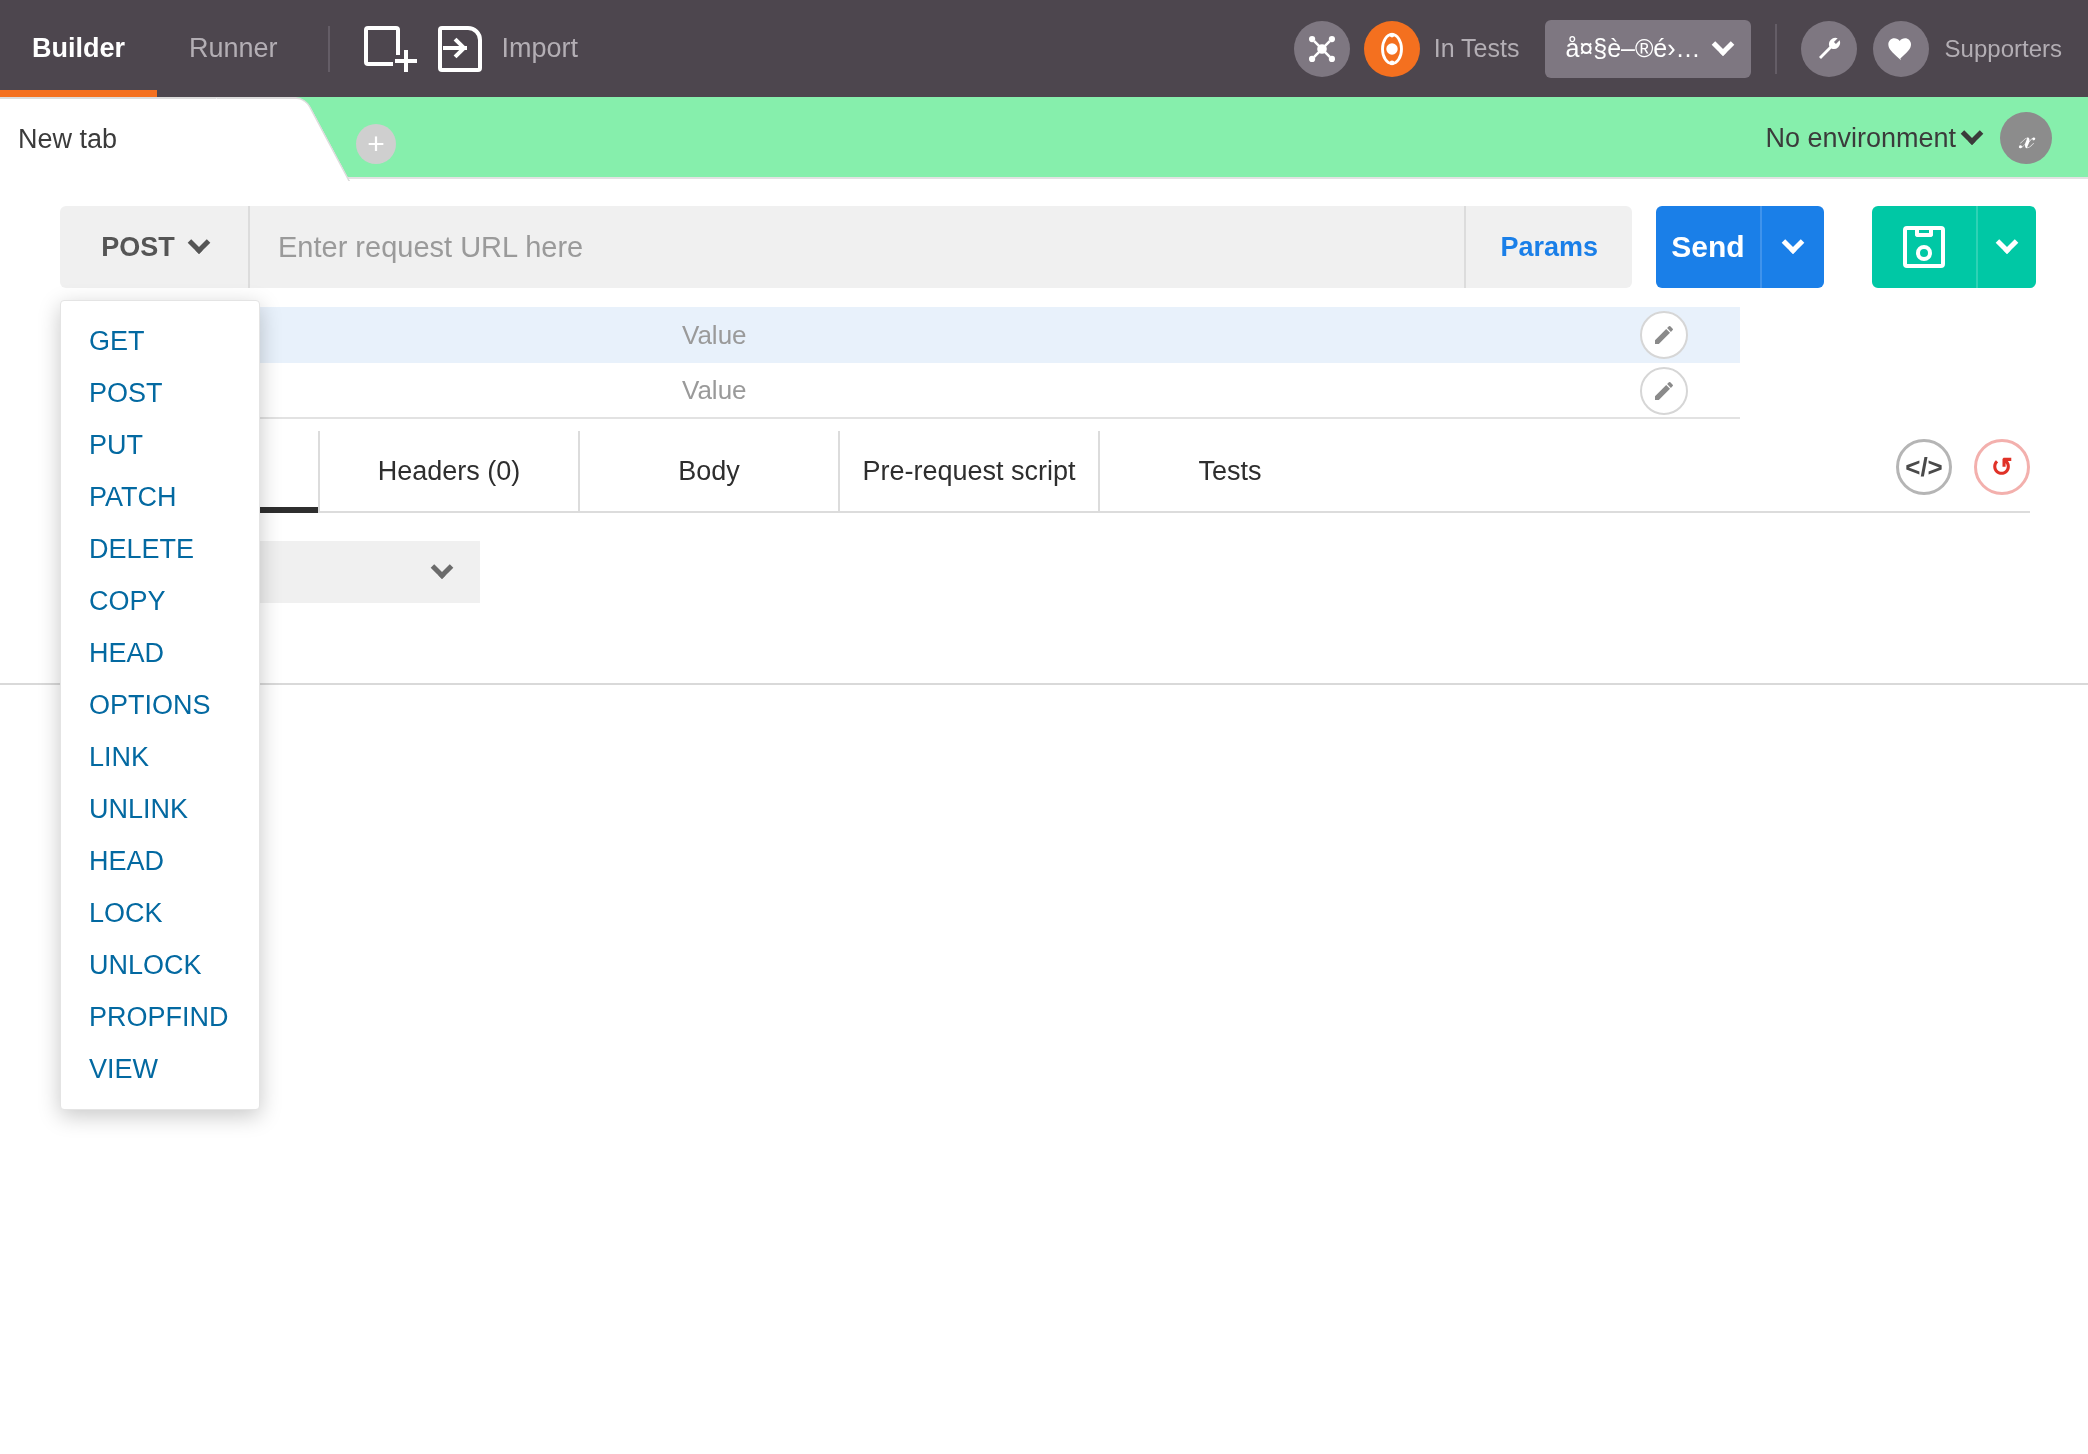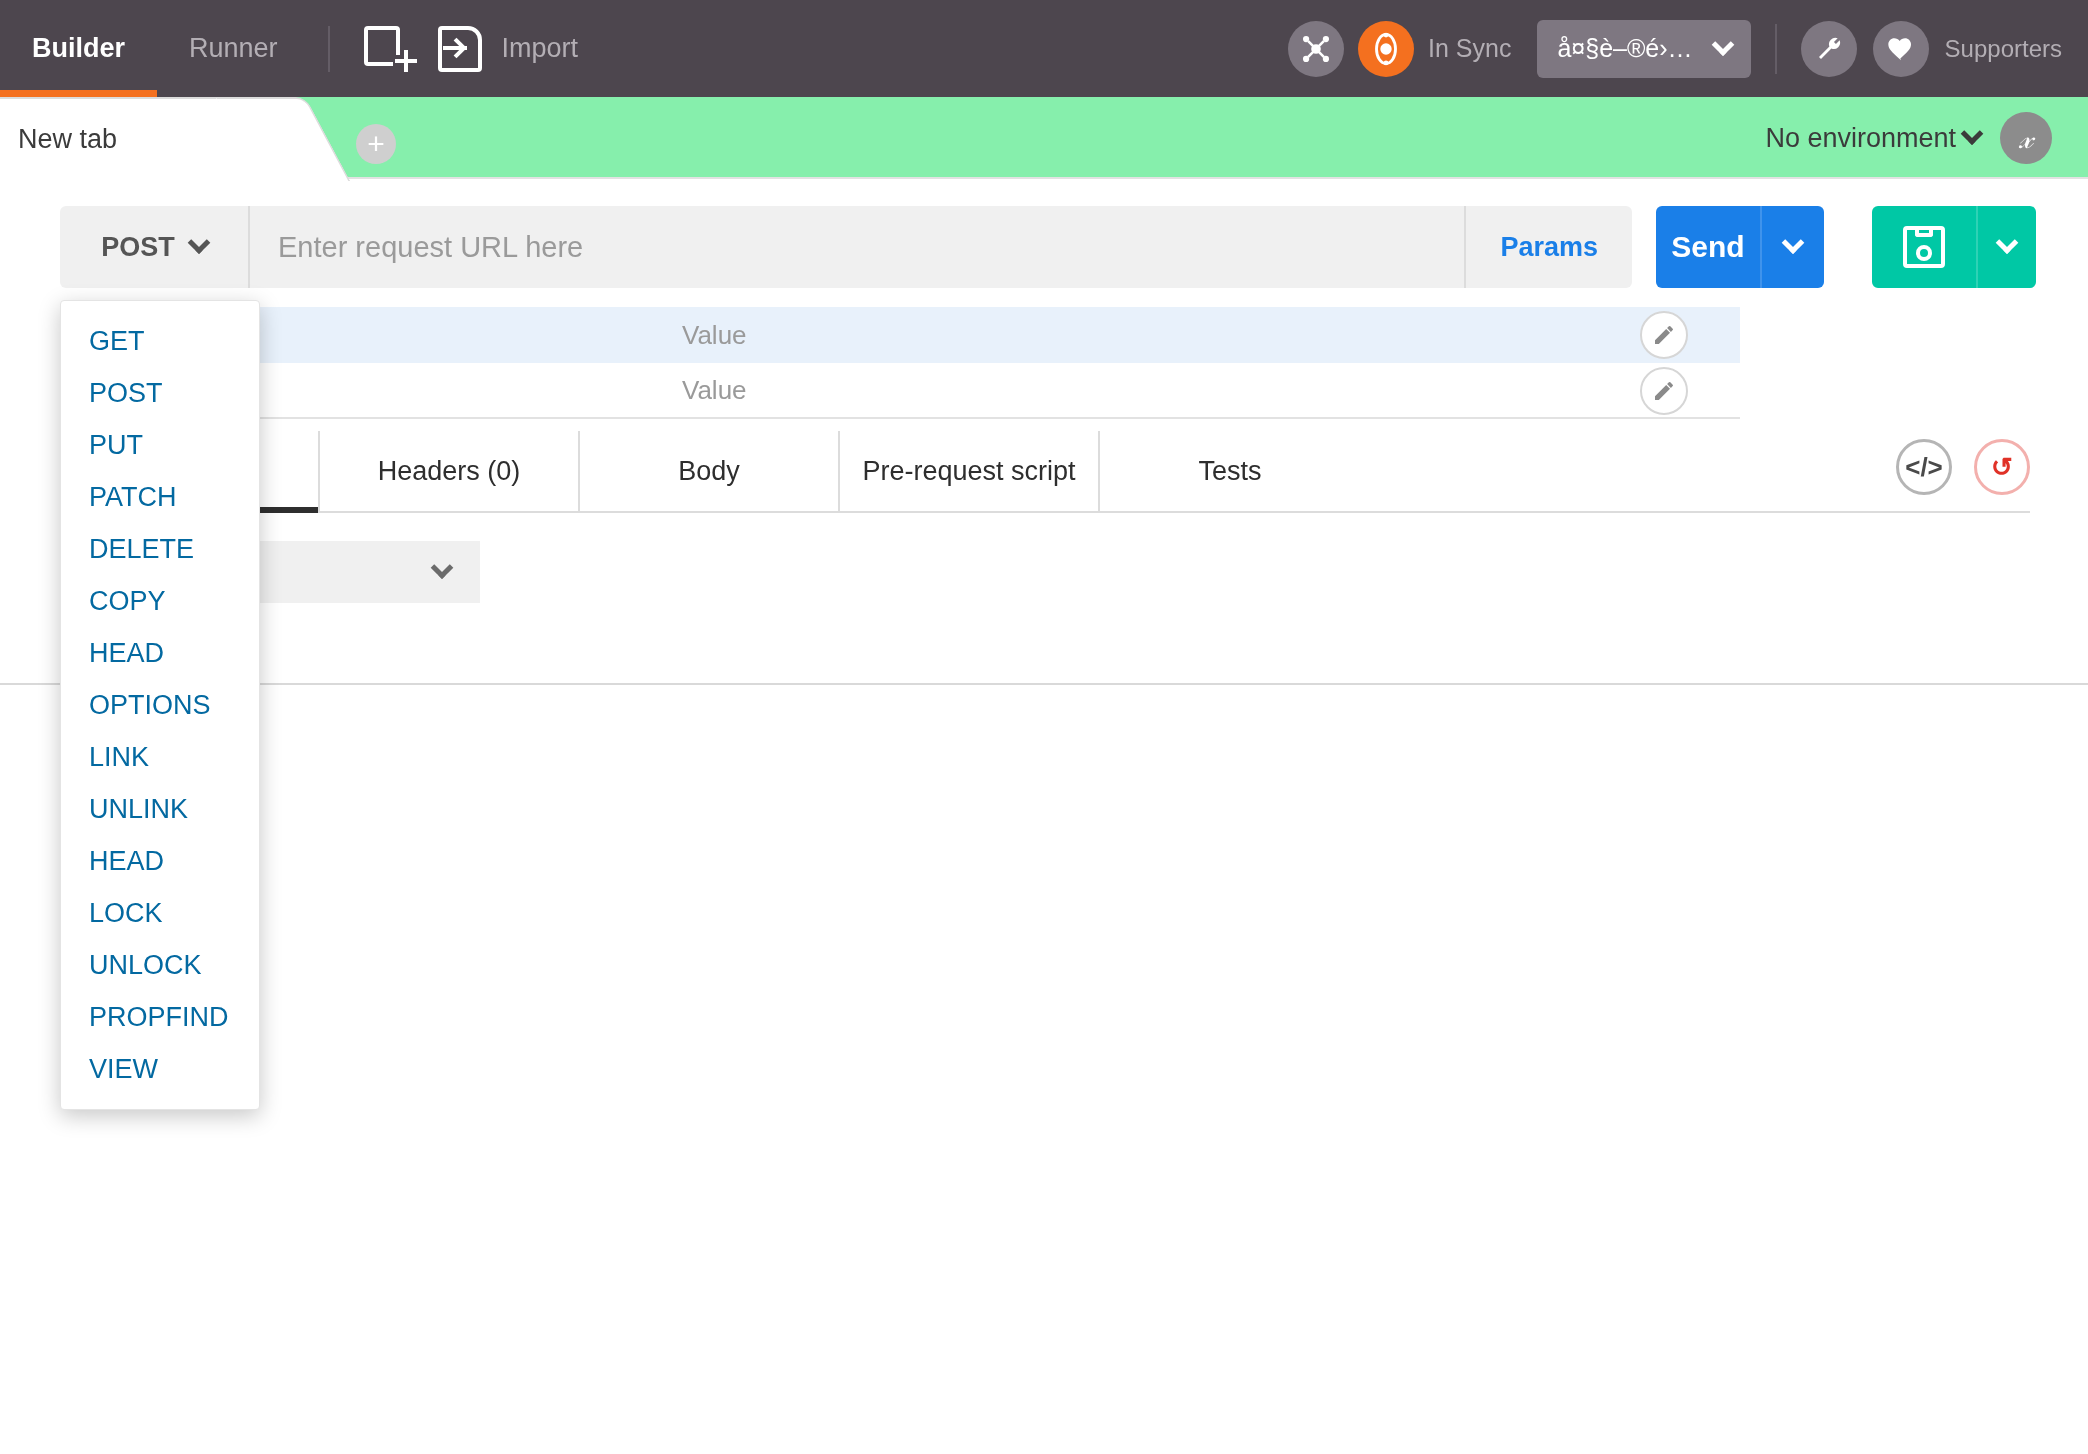--- a/index.html
+++ b/index.html
@@ -68,21 +68,21 @@
     display: flex; align-items: center; justify-content: center;
     cursor: pointer; position: relative; flex: none;
   }
   .circ-btn.orange { background: #f4701f; }
   .sync-label { font-size: 25px; color: #b3aeb4; margin-left: 14px; margin-right: 26px; }
 
   .workspace-pill {
     height: 58px; min-width: 150px;
     background: #7e7781; border-radius: 6px;
     display: flex; align-items: center; justify-content: center;
-    padding: 0 20px; gap: 22px; cursor: pointer;
+    padding: 0 20px; gap: 14px; cursor: pointer;
   }
   .workspace-pill .wtext {
     font-size: 25px; color: #ffffff;
     max-width: 160px; overflow: hidden; white-space: nowrap;
   }
   .vsep { width: 2px; height: 50px; background: #645d66; margin: 0 24px; }
   .supporters-label { font-size: 24px; color: #b3aeb4; margin-left: 16px; }
 
   .chev {
     display: inline-block; width: 16px; height: 16px;
@@ -328,21 +328,21 @@
       </svg>
     </div>
     <div class="circ-btn orange" style="margin-left:14px;">
       <svg width="38" height="38" viewBox="0 0 24 24">
         <ellipse cx="12" cy="12" rx="6" ry="9.2" fill="none" stroke="#fff" stroke-width="1.8"></ellipse>
         <circle cx="12" cy="12" r="3.6" fill="#fff"></circle>
         <circle cx="12" cy="3.2" r="1.5" fill="#fff"></circle>
         <circle cx="12" cy="20.8" r="1.5" fill="#fff"></circle>
       </svg>
     </div>
-    <div class="sync-label">In Sync</div>
+    <div class="sync-label">In Tests</div>
 
     <div class="workspace-pill">
       <span class="wtext">å¤§è–®é›…</span>
       <span class="chev" style="color:#fff;"></span>
     </div>
 
     <div class="vsep"></div>
 
     <div class="circ-btn">
       <svg width="32" height="32" viewBox="0 0 24 24" fill="#fff">

